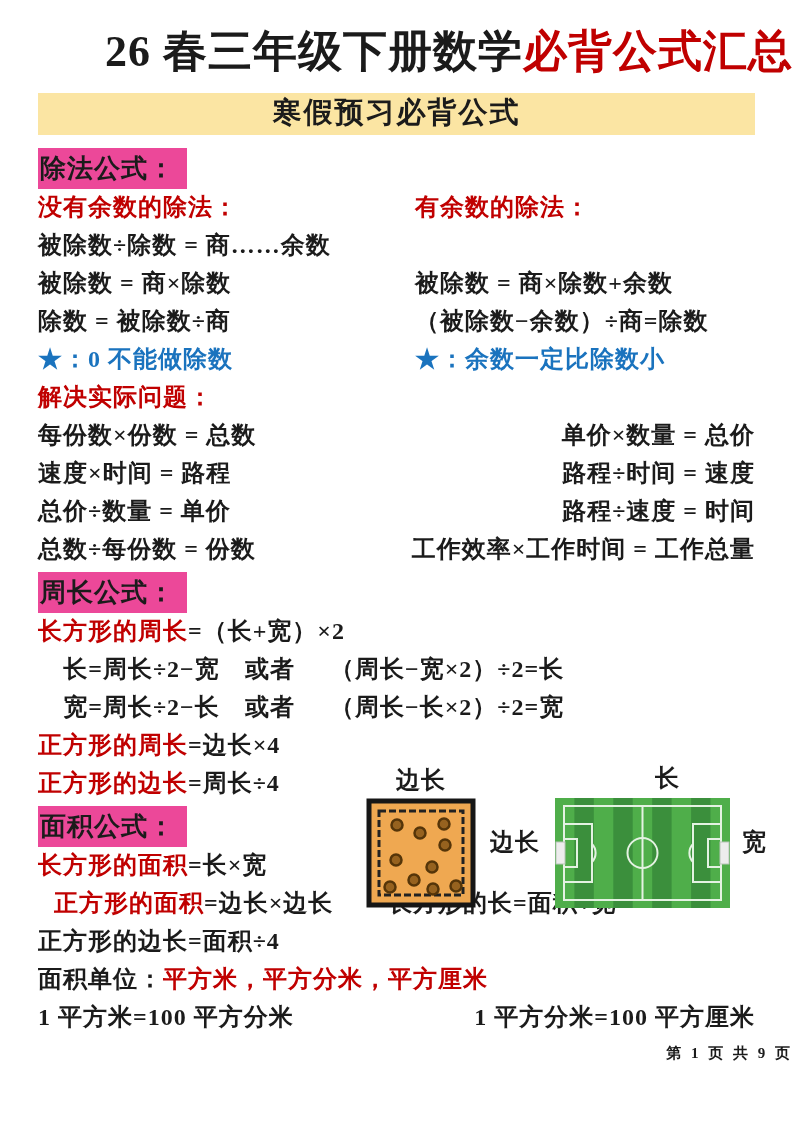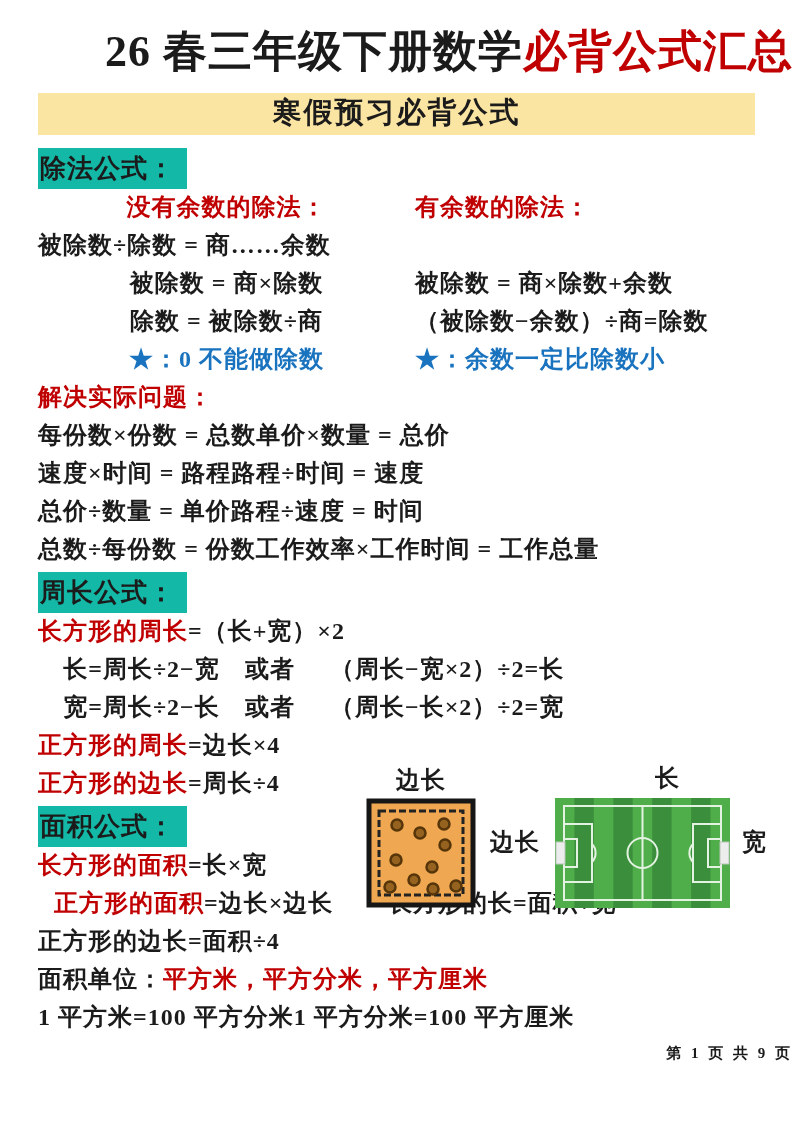--- a/index.html
+++ b/index.html
@@ -6,24 +6,24 @@
   .page{
     position:relative;width:793px;height:1122px;background:#fff;overflow:hidden;
     font-family:"Liberation Serif","DejaVu Serif",serif;font-weight:700;color:#1b1b1b;
   }
   .title{padding-top:26px;text-align:right;font-size:44px;line-height:1.2;letter-spacing:1px;white-space:nowrap;}
   .red{color:#c00000;}
   .blue{color:#1a73be;}
   .banner{margin:14px 38px 0;height:42px;background:#fbe5a3;display:flex;justify-content:center;font-size:29px;letter-spacing:2px;}
   .content{margin-top:15px;padding:0 38px;}
   .row{height:38px;display:flex;align-items:center;font-size:24px;letter-spacing:1px;white-space:nowrap;}
-  .row.between{}
+  .row.between{justify-content:space-between;}
   .mt6{margin-top:6px;}
-  .hl{background:#14b8a6;padding:3px 12px 3px 2px;font-size:26px;}
-  .col-l{width:377px;flex-shrink:0;text-align:center;}
+  .hl{background:#ec4899;padding:3px 12px 3px 2px;font-size:26px;}
+  .col-l{width:377px;flex-shrink:0;}
   .w-a{width:207px;flex-shrink:0;text-align:center;}
   .w-or{width:85px;flex-shrink:0;}
   .w-sq{width:334px;flex-shrink:0;display:flex;margin-left:16px;}
   .footer{margin-top:8px;text-align:right;font-size:15px;letter-spacing:3px;}
   .fig-label{position:absolute;font-size:24px;letter-spacing:1px;}
   .fig{position:absolute;}
 </style>
 </head>
 <body>
 

